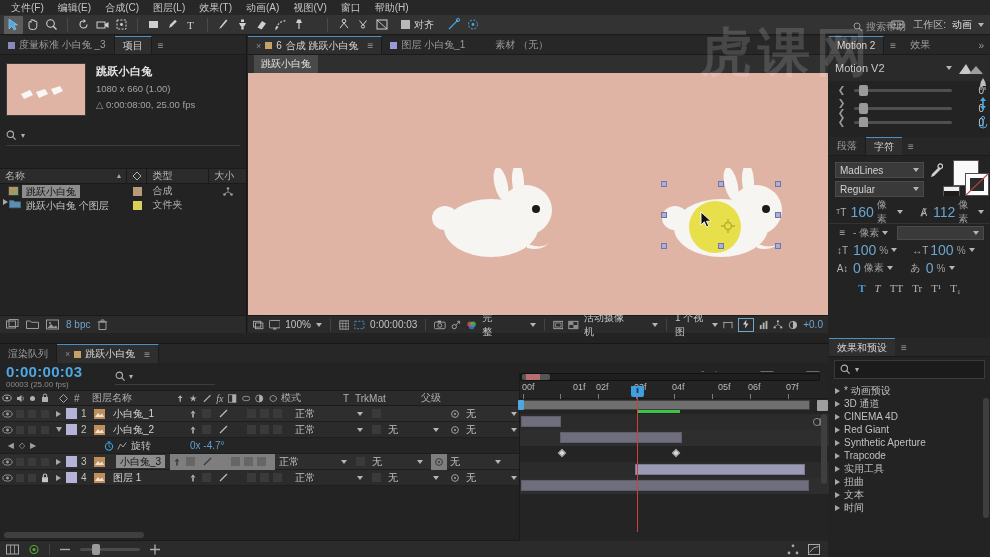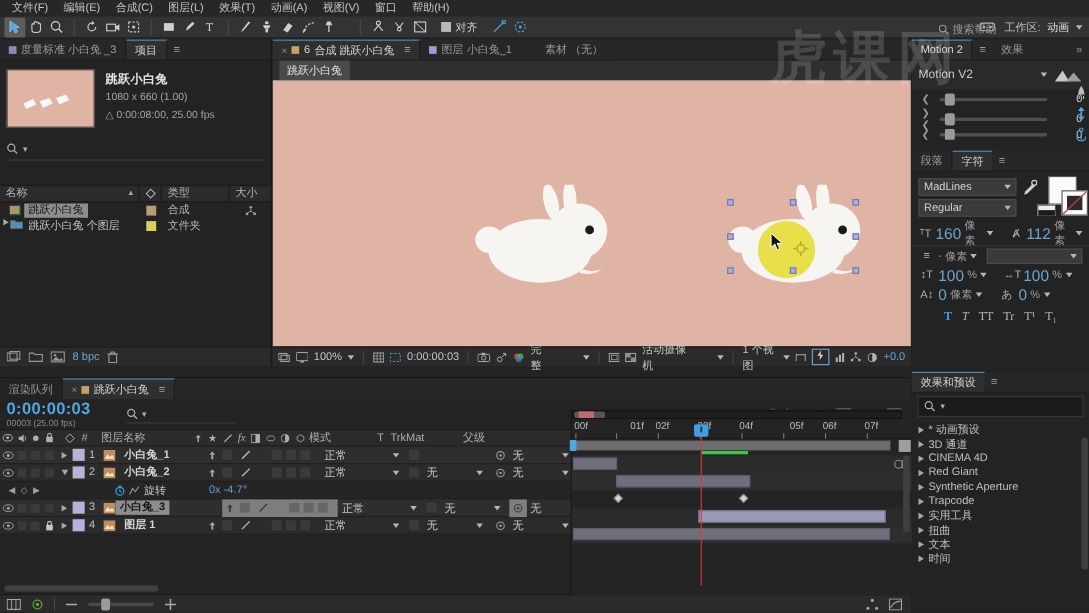--- a/index.html
+++ b/index.html
@@ -131,21 +131,21 @@
     display:flex; align-items:center; gap:3px; }
   .tl-icons{ margin-left:auto; display:flex; align-items:center; gap:9px; padding-right:8px; color:#b2b2b2; }
 
   .lay-colhead{ height:15px; background:#2b2b2b; border-bottom:1px solid #1a1a1a;
     display:flex; align-items:center; font-size:10px; color:#b0b0b0; }
   .lay-row{ height:16px; display:flex; align-items:center; font-size:10px;
     border-bottom:1px solid #1e1e1e; background:#2e2e2e; }
   .lay-row.alt{ background:#2b2b2b; }
   .lay-row.kf{ background:#252525; }
   .lay-row.sel .lname{ background:#8d8d8d; color:#131313; }
-  .lname{ padding:0 4px; line-height:13px; color:#d6d6d6;font-weight:bold; }
+  .lname{ padding:0 4px; line-height:13px; color:#d6d6d6; }
   .swatch-lay{ width:11px; height:11px; background:#b4b4d8; }
   .cell{ height:16px; display:flex; align-items:center; }
   .tick{ position:absolute; top:0; font-size:9px; color:#bbb; }
   .tickline{ position:absolute; bottom:0; width:1px; height:4px; background:#7a7a7a; }
   .playhead{ position:absolute; top:0; width:1px; background:#d63b3b; }
   .ph-head{ position:absolute; width:13px; height:11px; background:#3f9fe0; border-radius:2px; }
   .laybar{ position:absolute; height:11px; background:#9a9ab5; border:1px solid #7a7a96; }
   .laybar.dim{ background:#6e6e7d; border-color:#5e5e6c; }
   .kf-diamond{ position:absolute; width:6px; height:6px; background:#d8d8d8;
     transform:rotate(45deg); border:1px solid #8a8a8a; }
@@ -1079,21 +1079,21 @@
       <div class="cell" style="width:14px;justify-content:center">
           <span style="width:8px;height:8px;background:#3a3a3a;display:inline-block"></span>
         </div>
       <div class="cell" style="width:13px;justify-content:center">
           <span class="tri"></span>
         </div>
       <div class="cell" style="width:13px;justify-content:center">
           <span class="swatch-lay"></span>
         </div>
       <div class="cell" style="width:16px;padding-left:3px;color:#c0c0c0">3</div>
-      <div class="cell" style="width:108px;gap:0">
+      <div class="cell" style="width:76px;gap:11px">
         <svg width="11" height="10" viewBox="0 0 11 10">
             <rect width="11" height="10" fill="#c08d5d"></rect>
             <path d="M1 8 L4 4 L6 6.5 L8 4.5 L10 8Z" fill="#f0e3d0"></path>
           </svg>
         <span class="lname">小白兔_3</span>
       </div>
       <div class="cell" style="width:105px;gap:4px;padding-left:2px;background:#7e7e7e">
         <svg width="10" height="10" viewBox="0 0 10 10">
             <path d="M5 1.5 L7.5 4.5 L2.5 4.5Z" fill="#3a3a3a"></path>
             <rect x="4.2" y="4.5" width="1.6" height="4" fill="#3a3a3a"></rect>

